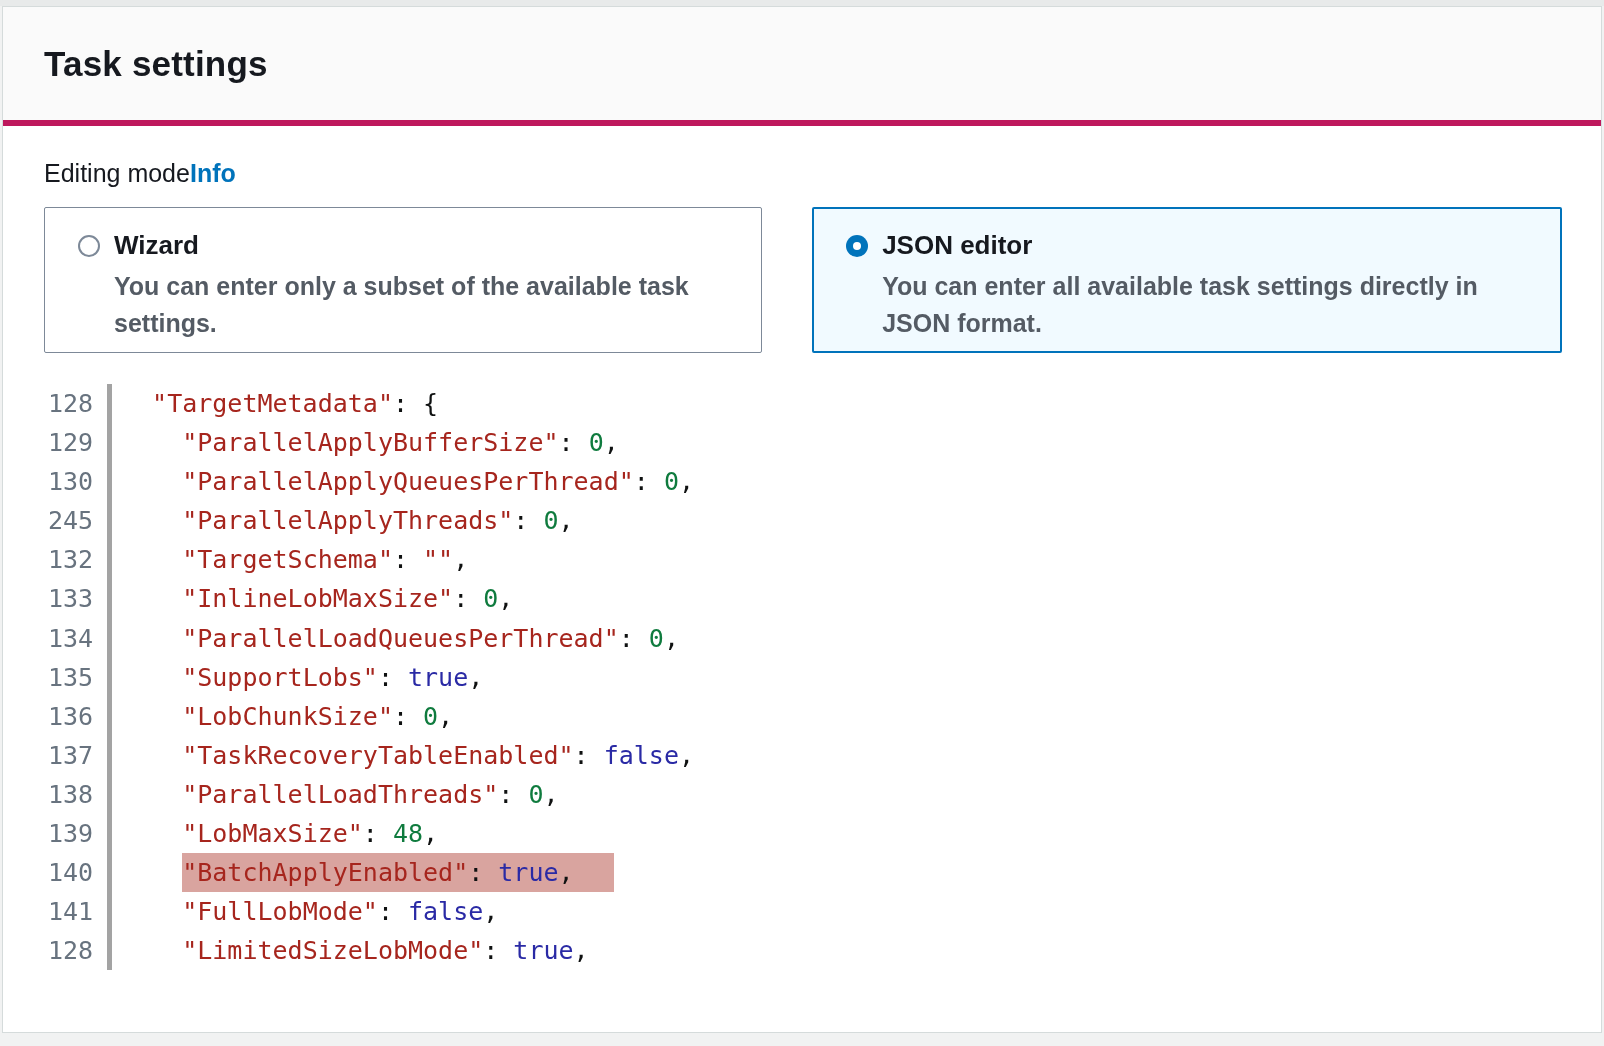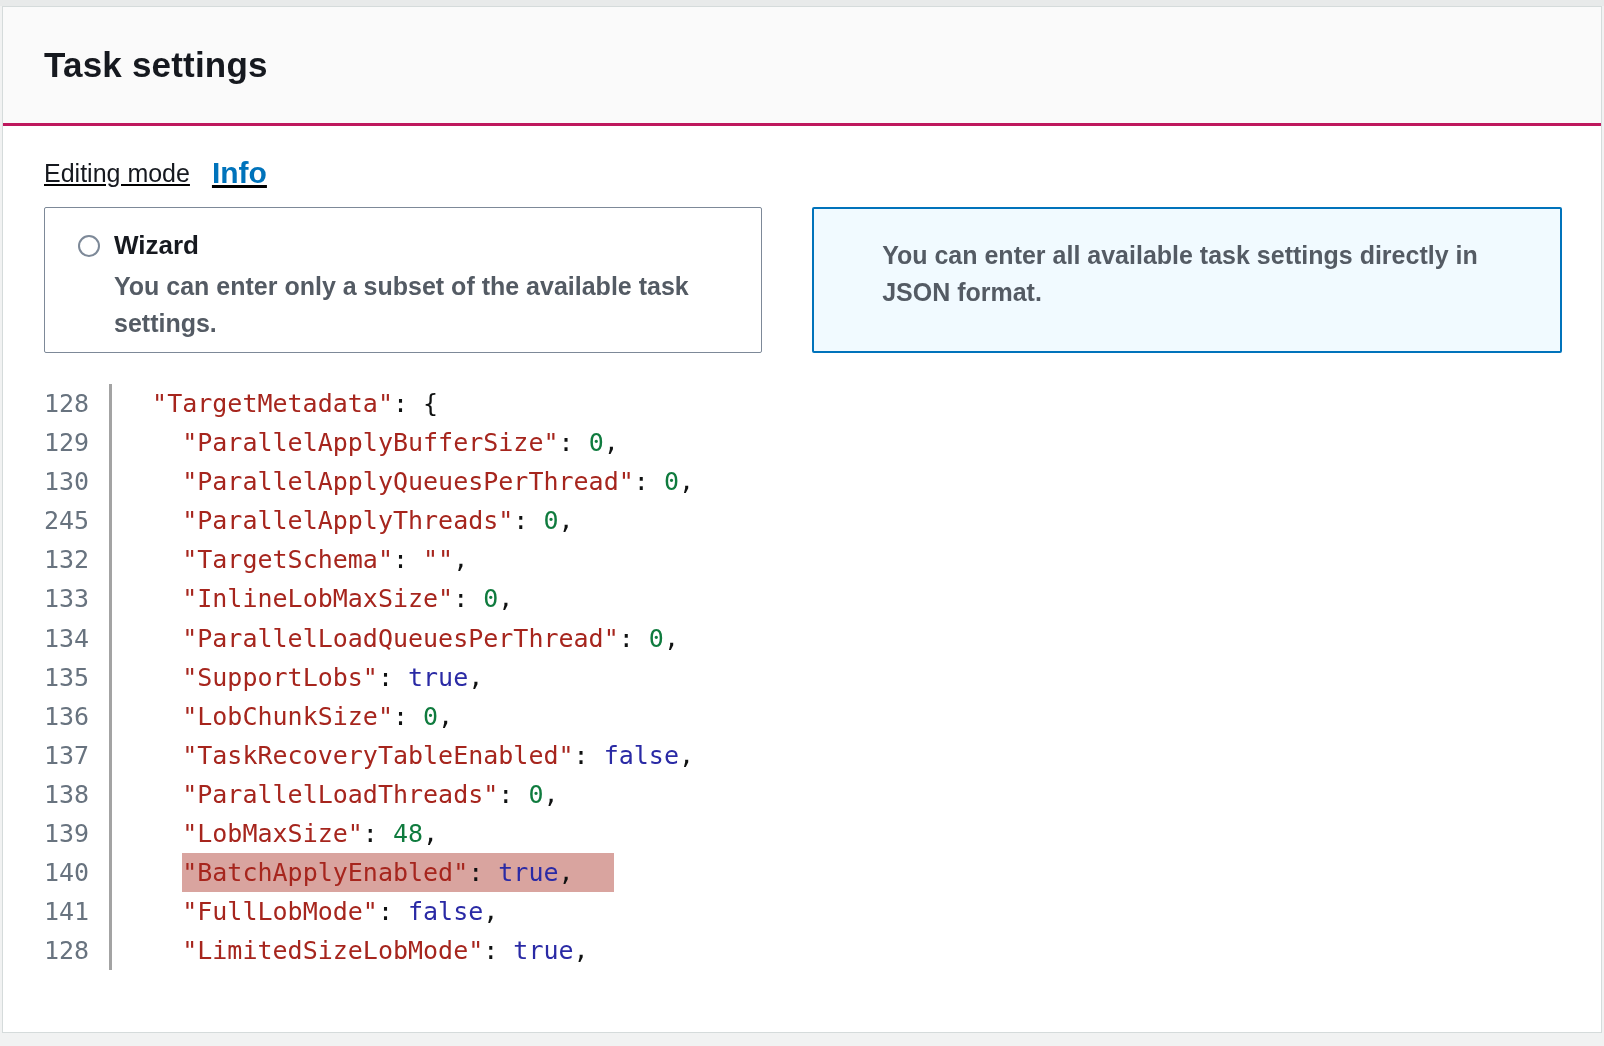--- a/index.html
+++ b/index.html
@@ -12,32 +12,32 @@
   }
   body::before {
     content:""; position:absolute; left:0; top:0; width:1604px; height:6px;
     background:#e8eaea;
   }
   .container {
     position:absolute; left:2px; top:6px; width:1600px; height:1027px;
     background:#ffffff; border:1px solid #d5dbdb;
   }
   .panel-header {
-    height:119px; background:#fafafa; border-bottom:3px solid #be185d;
+    height:119px; background:#fafafa; border-bottom:6px solid #be185d;
     display:flex; align-items:center; padding:0 41px;
   }
   .panel-title {
     font-size:35px; font-weight:700; color:#16191f; letter-spacing:0.2px;
   }
   .panel-content { padding:30px 39px 0 41px; }
-  .mode-label-row { display:flex; align-items:flex-start; margin-bottom:17px;text-decoration:underline; }
+  .mode-label-row { display:flex; align-items:flex-start; margin-bottom:17px; }
   .mode-label { font-size:25px; color:#16191f; line-height:34px; }
   .info-link {
-    font-size:30px; font-weight:700; color:var(--accent,#0073bb);
-    margin-left:22px; text-decoration:none; cursor:pointer; line-height:34px;
+    font-size:25px; font-weight:700; color:var(--accent,#0073bb);
+    text-decoration:none; cursor:pointer; line-height:34px;
   }
   .tiles-row { display:flex; gap:50px; }
   .tile {
     height:146px; border:1px solid #7d8998; border-radius:2px; background:#fff;
     padding:22px 24px 0 33px; cursor:pointer;
   }
   .tile.selected {
     background:var(--card_selected_bg,#f1faff);
     border:2px solid var(--accent,#0073bb);
     padding:21px 23px 0 32px;
@@ -60,22 +60,22 @@
     font-size:25px; color:#545b64; margin-left:36px; margin-top:7px;
     line-height:37px; max-width:645px;font-weight:bold;
   }
   .editor {
     margin-top:31px; position:relative;
     font-family:"DejaVu Sans Mono","Liberation Mono",monospace;
     font-size:25px; line-height:39.1px; height:646px;
   }
   .code-line { display:flex; }
   .gutter {
-    width:68px; flex:0 0 68px; text-align:left; padding-right:10px;
-    color:var(--linenum,#68737f); border-right:3px solid #a3a3a3;
+    width:68px; flex:0 0 68px; text-align:center; padding-right:10px;
+    color:var(--linenum,#68737f); border-right:5px solid #a3a3a3;
     user-select:none;
   }
   .code-text { padding-left:10px; white-space:pre; color:var(--punct,#0f1111); }
   .tok-key  { color:var(--key,#a6251d); }
   .tok-str  { color:var(--key,#a6251d); }
   .tok-num  { color:var(--num,#0f7b3e); }
   .tok-bool { color:var(--bool,#2a2aa5); }
   .tok-p    { color:var(--punct,#0f1111); }
   .hl { background:var(--highlight,#d9a49f); display:inline-block; padding-right:40px; }
 </style>
@@ -99,20 +99,24 @@
 
       <div class="tile tile-wizard">
         <div class="tile-top">
           <span class="radio"></span>
           <span class="tile-title">Wizard</span>
         </div>
         <div class="tile-desc">You can enter only a subset of the available task settings.</div>
       </div>
 
       <div class="tile tile-json selected">
+        <div class="tile-top">
+          <span class="radio"></span>
+          <span class="tile-title">JSON editor</span>
+        </div>
         <div class="tile-desc">You can enter all available task settings directly in JSON format.</div>
       </div>
 
     </div>
 
     <div class="editor">
 
     <div class="code-line">
           <div class="gutter">128</div>
           <div class="code-text">  <span class="tok-key">"TargetMetadata"</span><span class="tok-p">: {</span></div>

